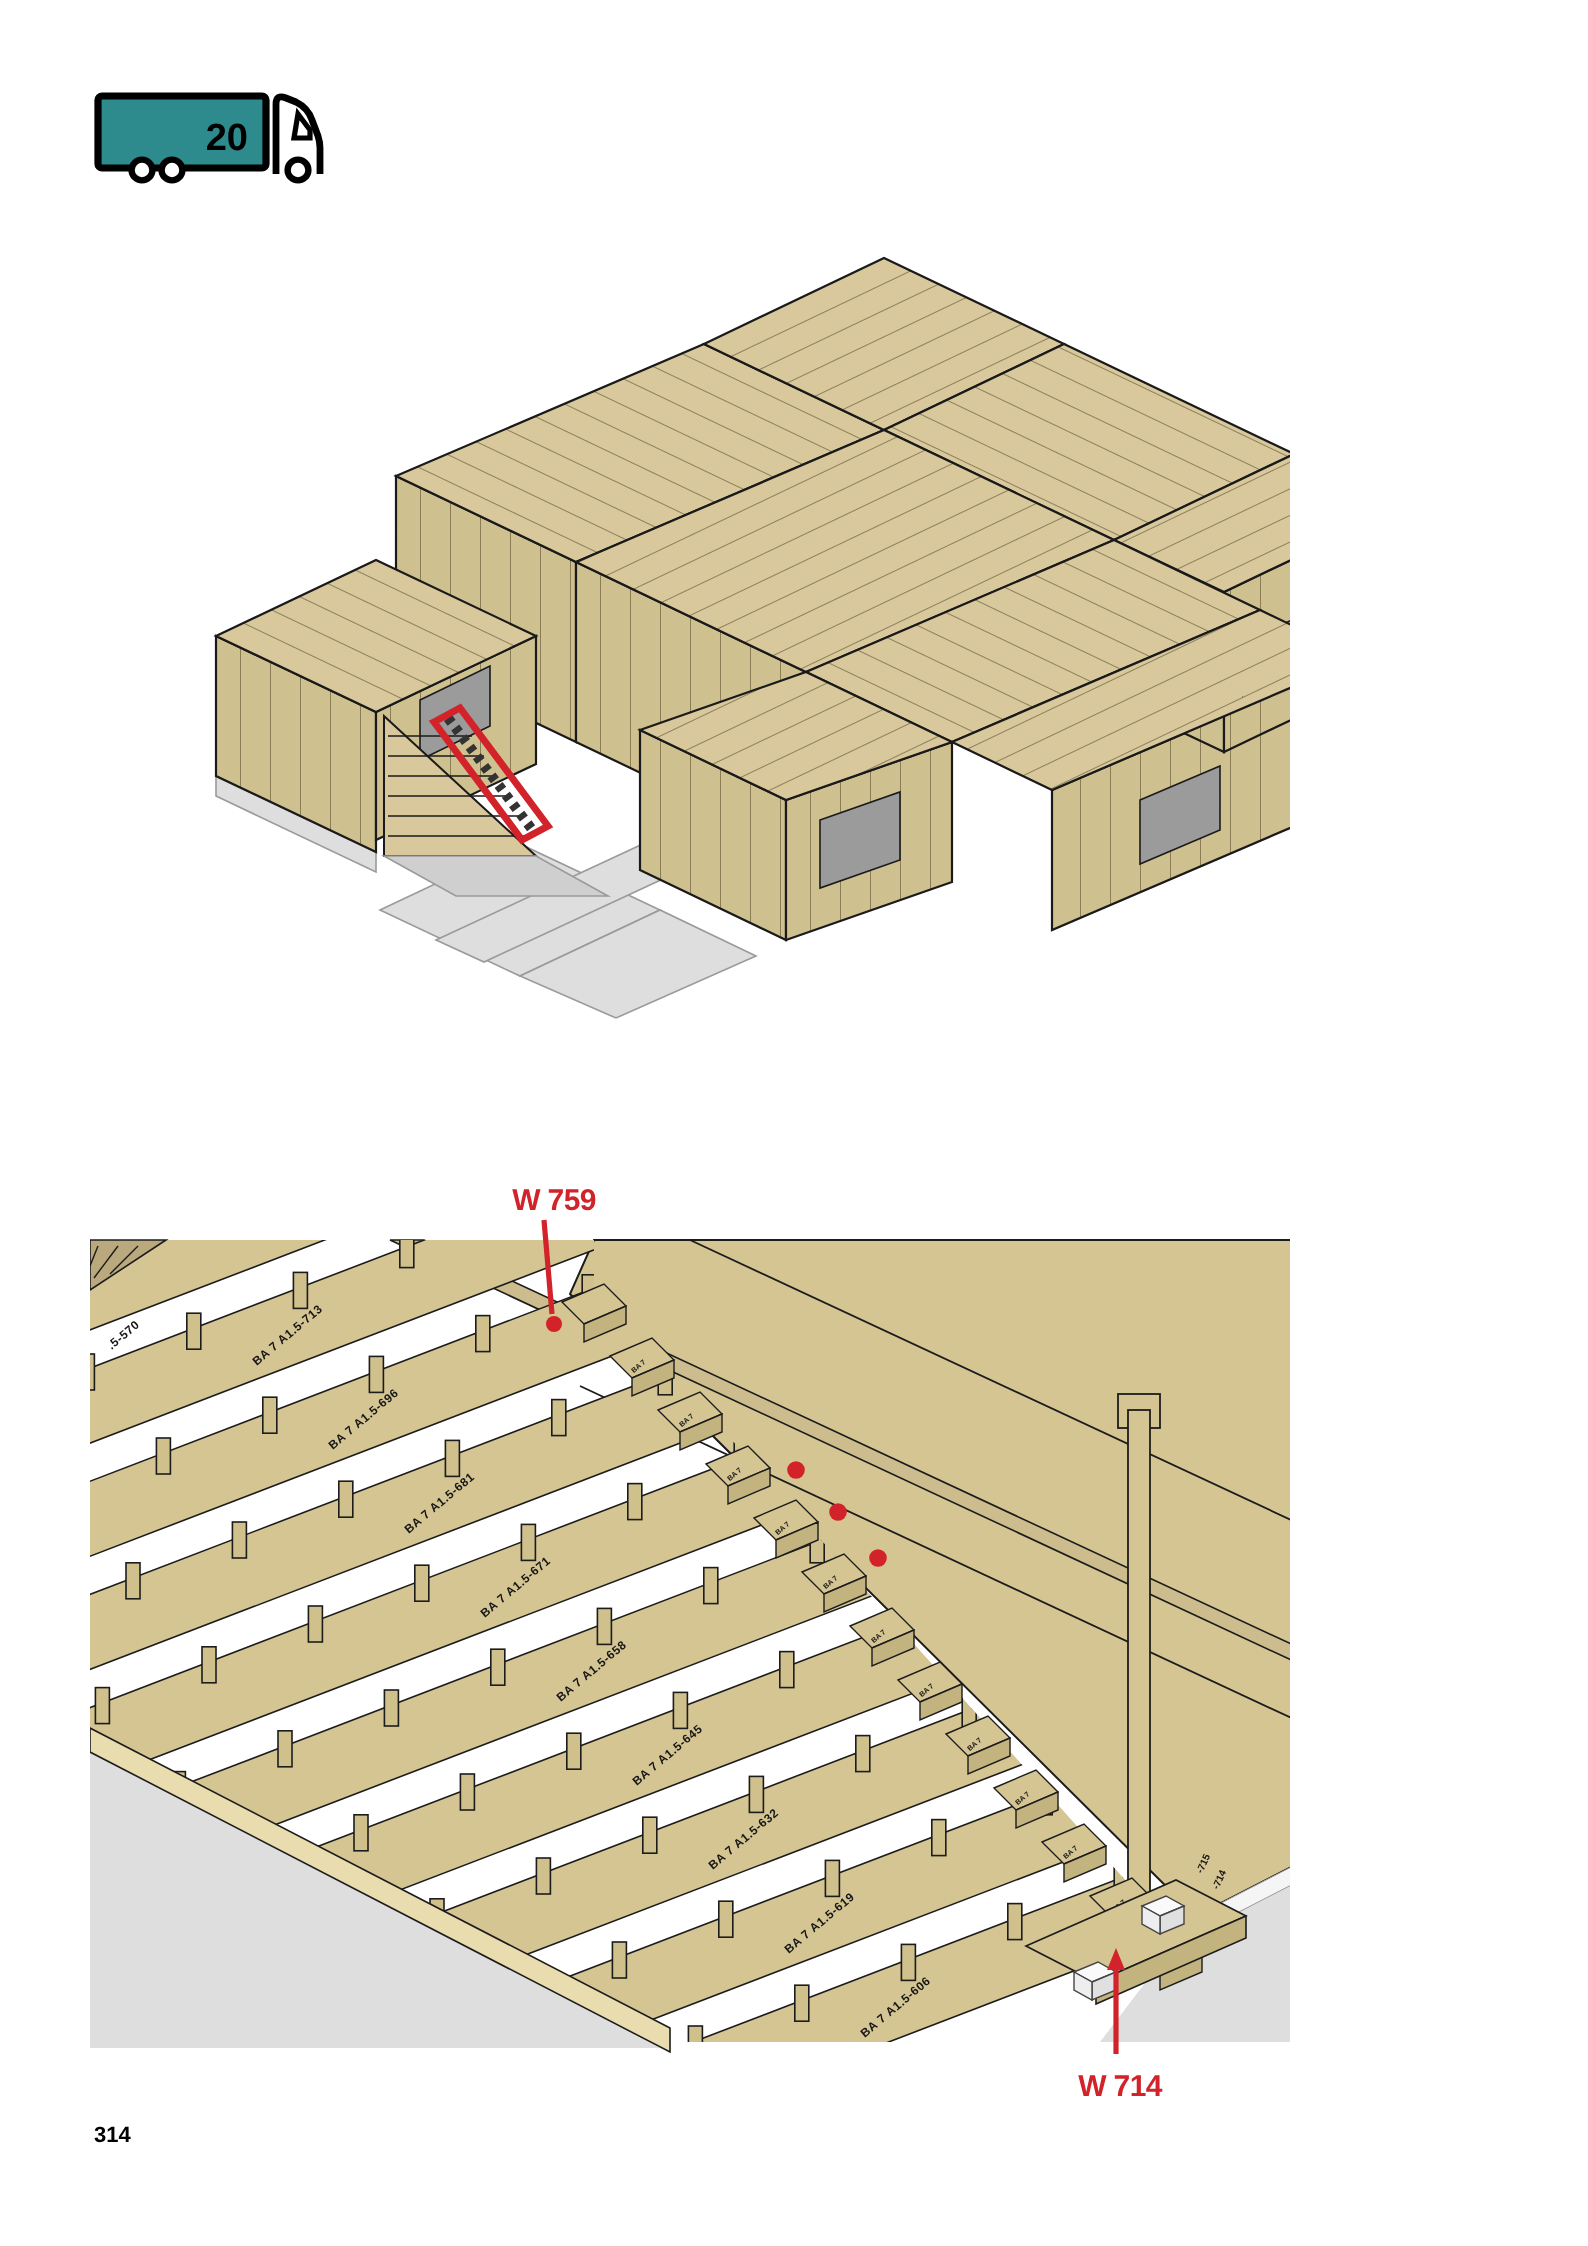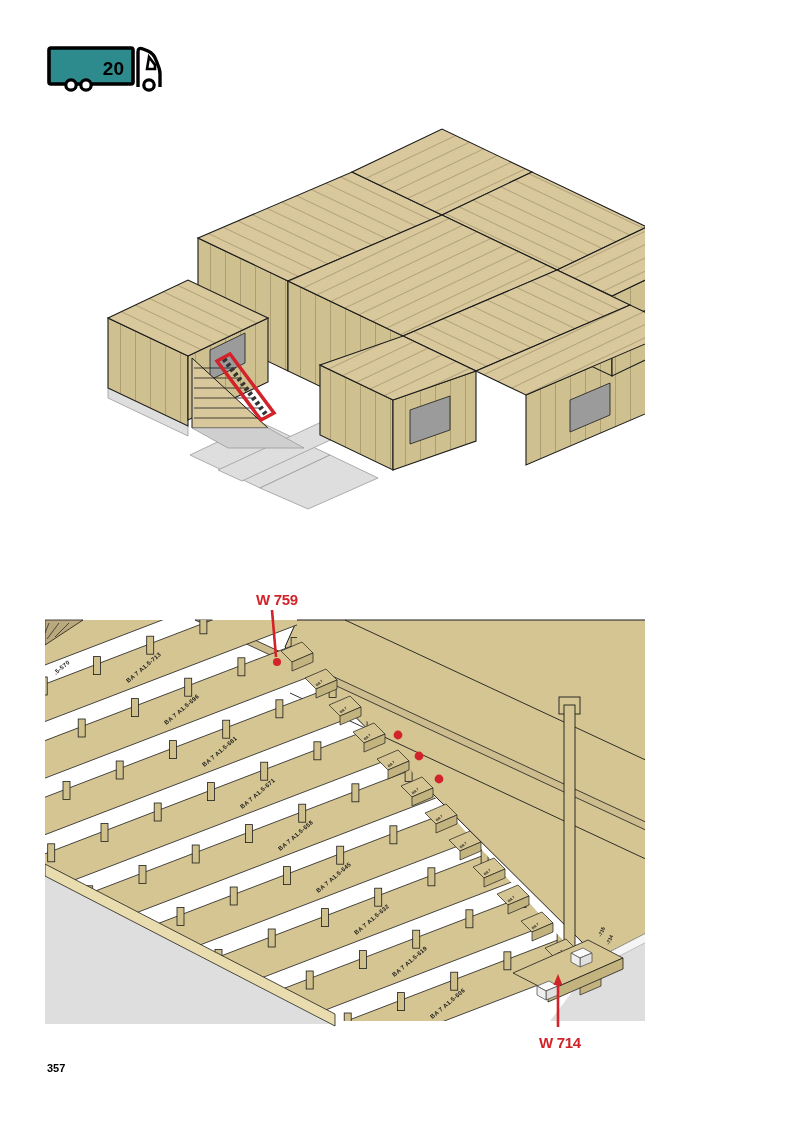--- a/index.html
+++ b/index.html
@@ -400,14 +400,14 @@
       <circle cx="232" cy="77" r="4" fill="#d2232a"></circle>
     </g>
 
     <g>
       <polygon points="513,389 508.5,400 517.5,400" fill="#d2232a"></polygon>
       <line x1="513" y1="398" x2="513" y2="442" stroke="#d2232a" stroke-width="2.6"></line>
       <text x="515" y="463" text-anchor="middle" class="callout">W 714</text>
     </g>
   </svg>
 
-  <div id="page-number" class="abs">357</div>
+  <div id="page-number" class="abs">314</div>
 </div>
 
 </body></html>

